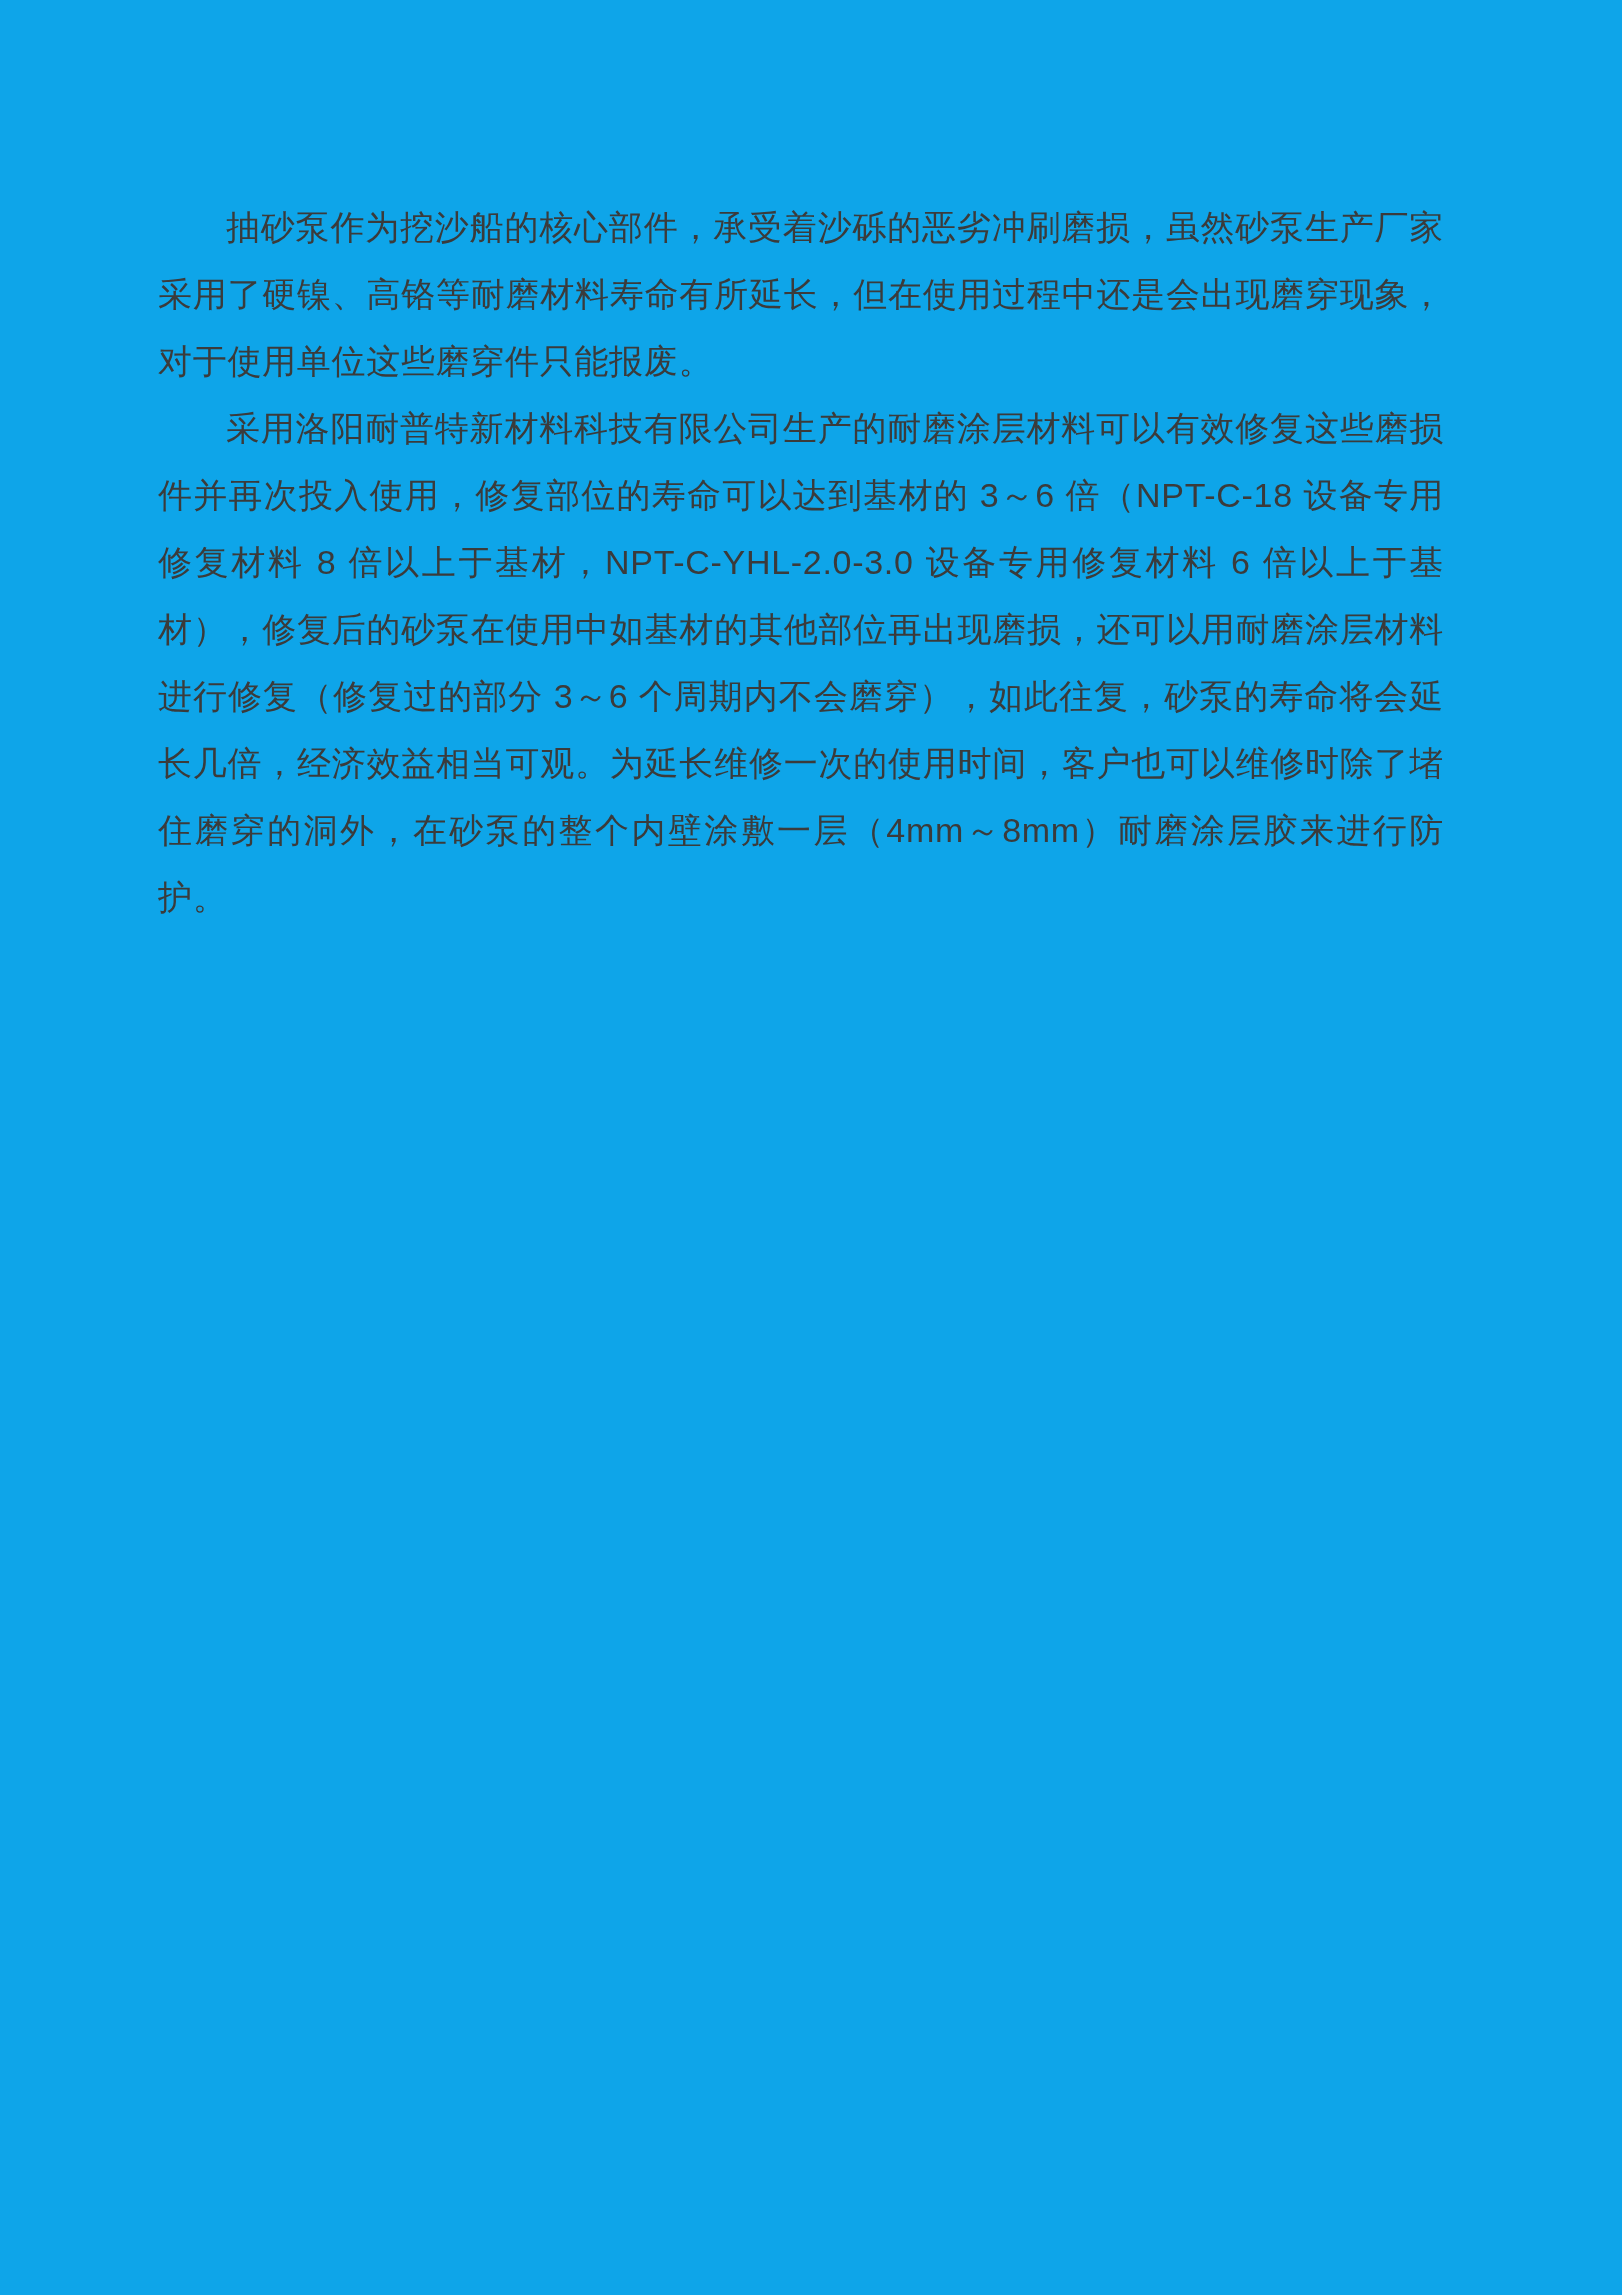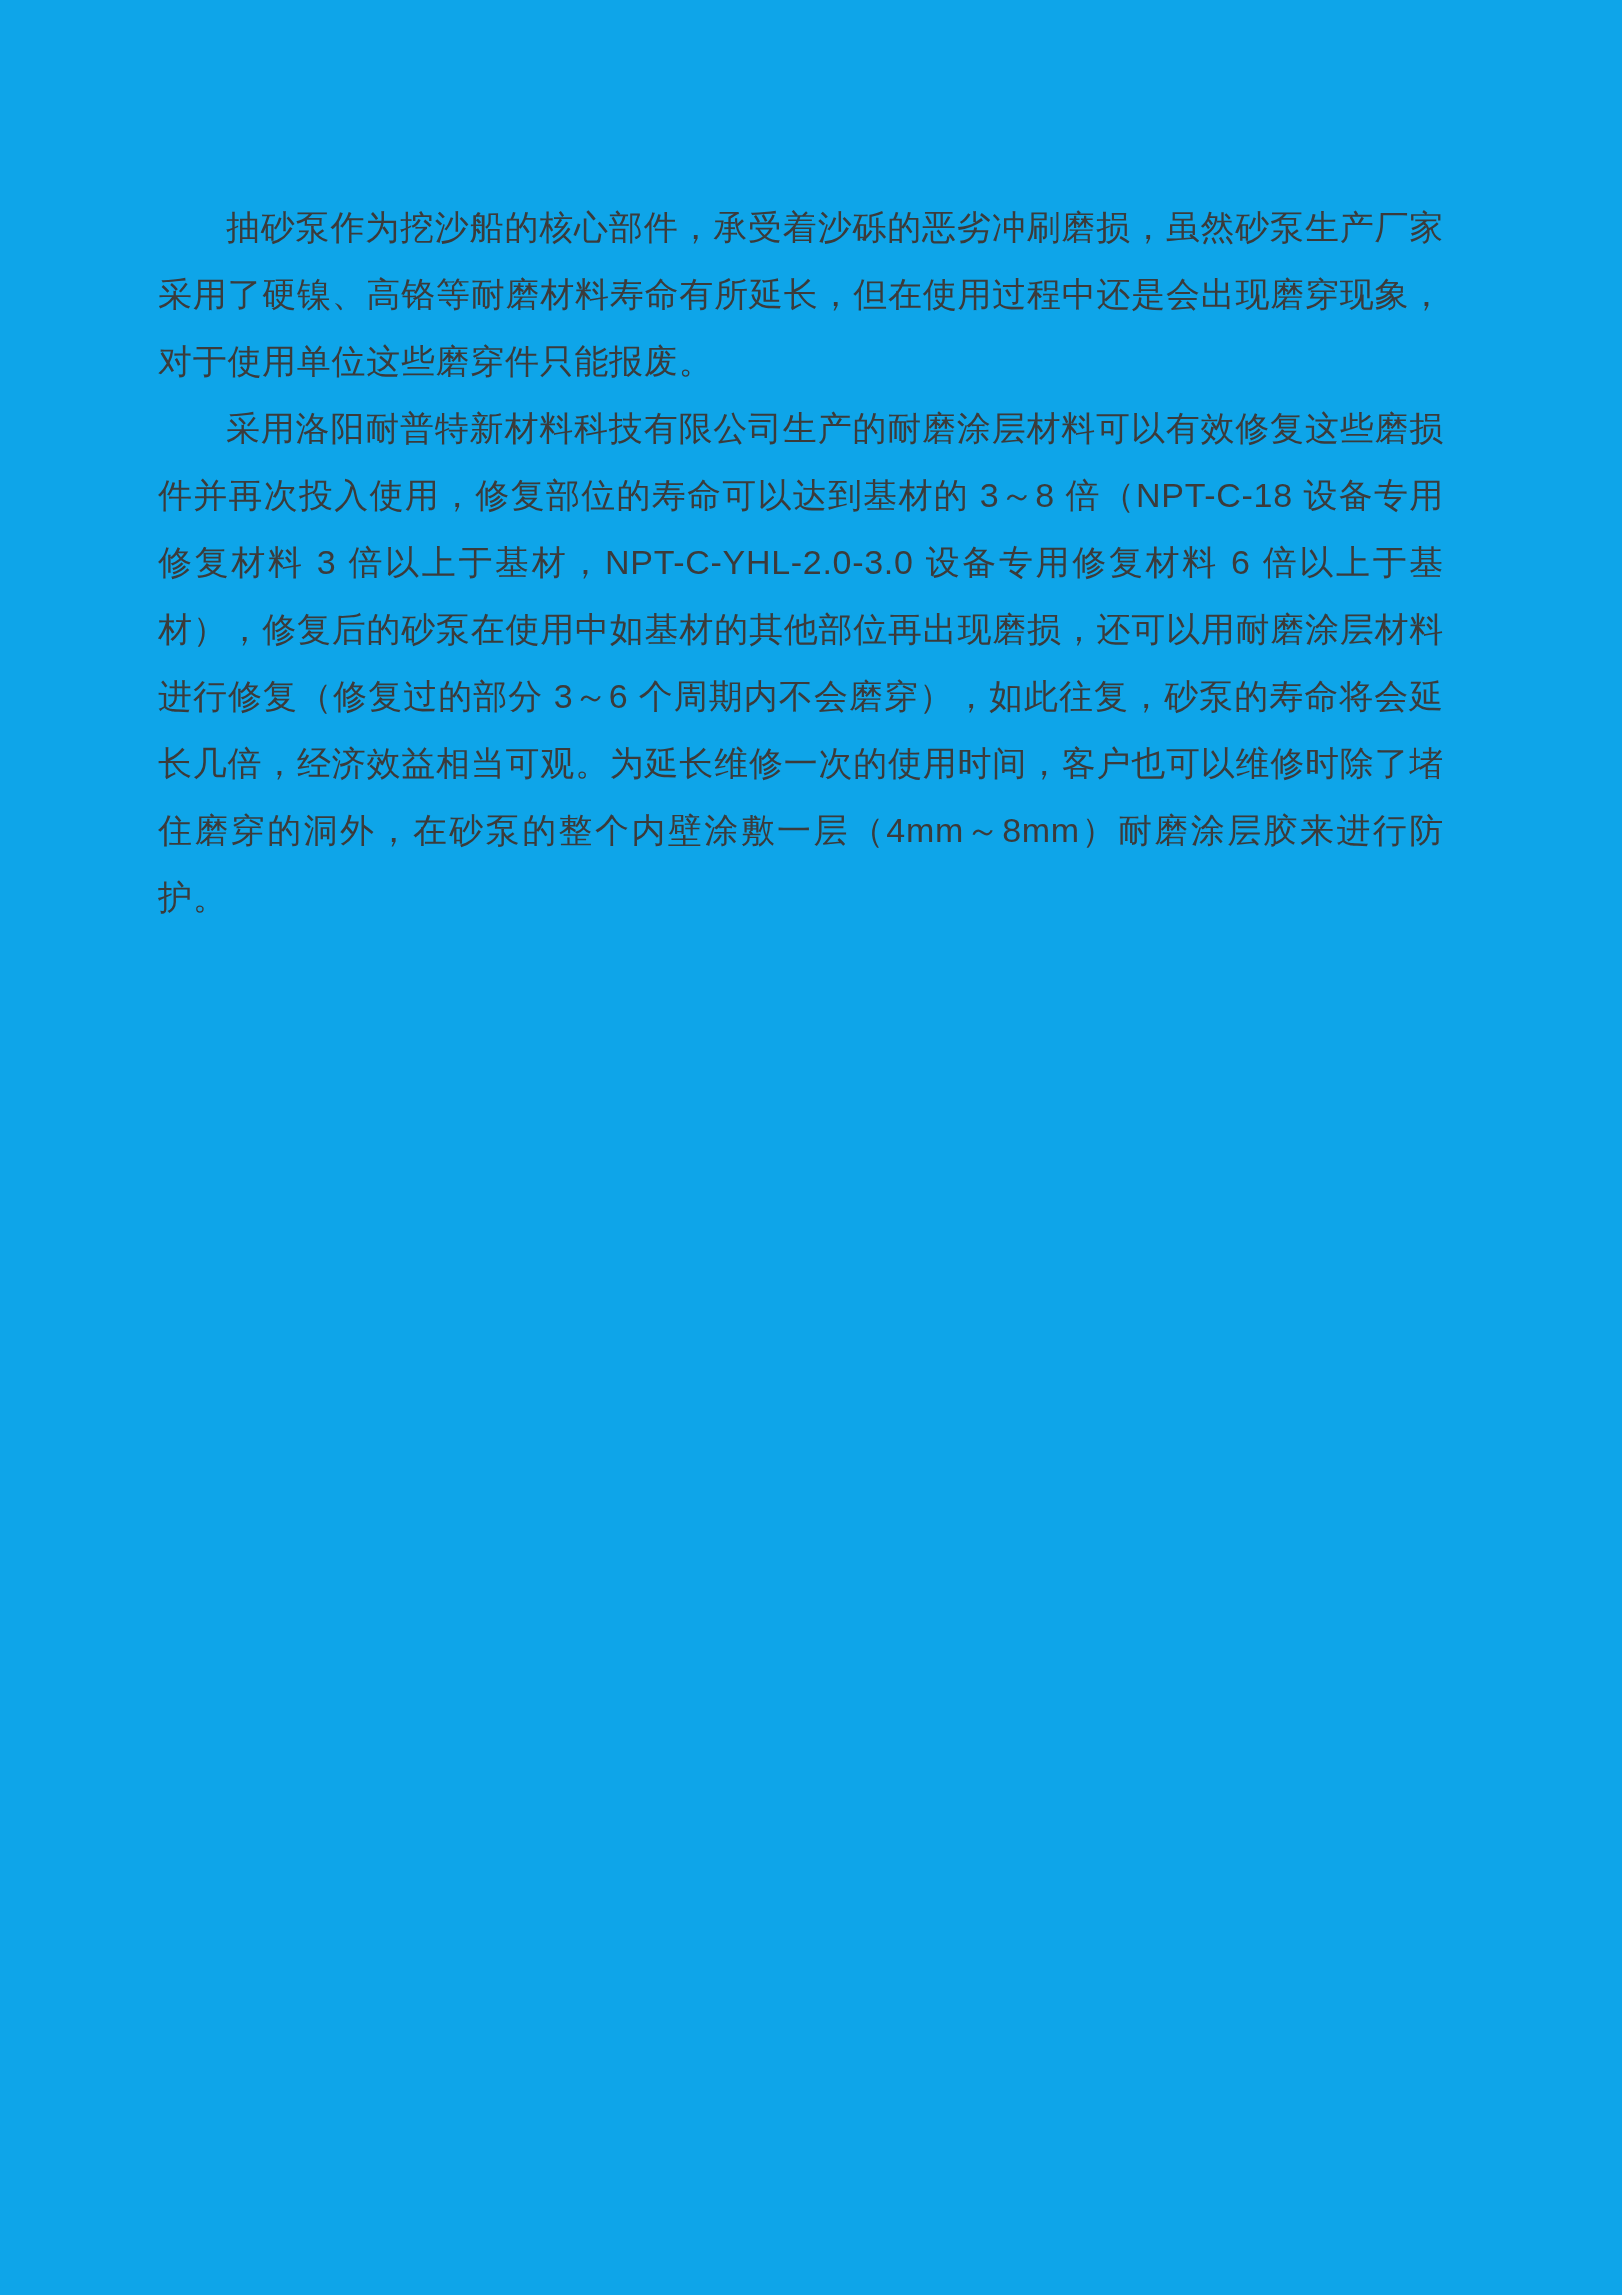--- a/index.html
+++ b/index.html
@@ -33,16 +33,16 @@
     text-indent: 2em;
     word-break: break-all;
   }
 </style>
 </head>
 <body>
 
 <div class="page">
   <div class="content">
     <p class="para">抽砂泵作为挖沙船的核心部件，承受着沙砾的恶劣冲刷磨损，虽然砂泵生产厂家采用了硬镍、高铬等耐磨材料寿命有所延长，但在使用过程中还是会出现磨穿现象，对于使用单位这些磨穿件只能报废。</p>
-    <p class="para">采用洛阳耐普特新材料科技有限公司生产的耐磨涂层材料可以有效修复这些磨损件并再次投入使用，修复部位的寿命可以达到基材的 3～8 倍（NPT-C-18 设备专用修复材料 3 倍以上于基材，NPT-C-YHL-2.0-3.0 设备专用修复材料 6 倍以上于基材），修复后的砂泵在使用中如基材的其他部位再出现磨损，还可以用耐磨涂层材料进行修复（修复过的部分 3～6 个周期内不会磨穿），如此往复，砂泵的寿命将会延长几倍，经济效益相当可观。为延长维修一次的使用时间，客户也可以维修时除了堵住磨穿的洞外，在砂泵的整个内壁涂敷一层（4mm～8mm）耐磨涂层胶来进行防护。</p>
+    <p class="para">采用洛阳耐普特新材料科技有限公司生产的耐磨涂层材料可以有效修复这些磨损件并再次投入使用，修复部位的寿命可以达到基材的 3～6 倍（NPT-C-18 设备专用修复材料 8 倍以上于基材，NPT-C-YHL-2.0-3.0 设备专用修复材料 6 倍以上于基材），修复后的砂泵在使用中如基材的其他部位再出现磨损，还可以用耐磨涂层材料进行修复（修复过的部分 3～6 个周期内不会磨穿），如此往复，砂泵的寿命将会延长几倍，经济效益相当可观。为延长维修一次的使用时间，客户也可以维修时除了堵住磨穿的洞外，在砂泵的整个内壁涂敷一层（4mm～8mm）耐磨涂层胶来进行防护。</p>
   </div>
 </div>
 
 
 </body></html>

